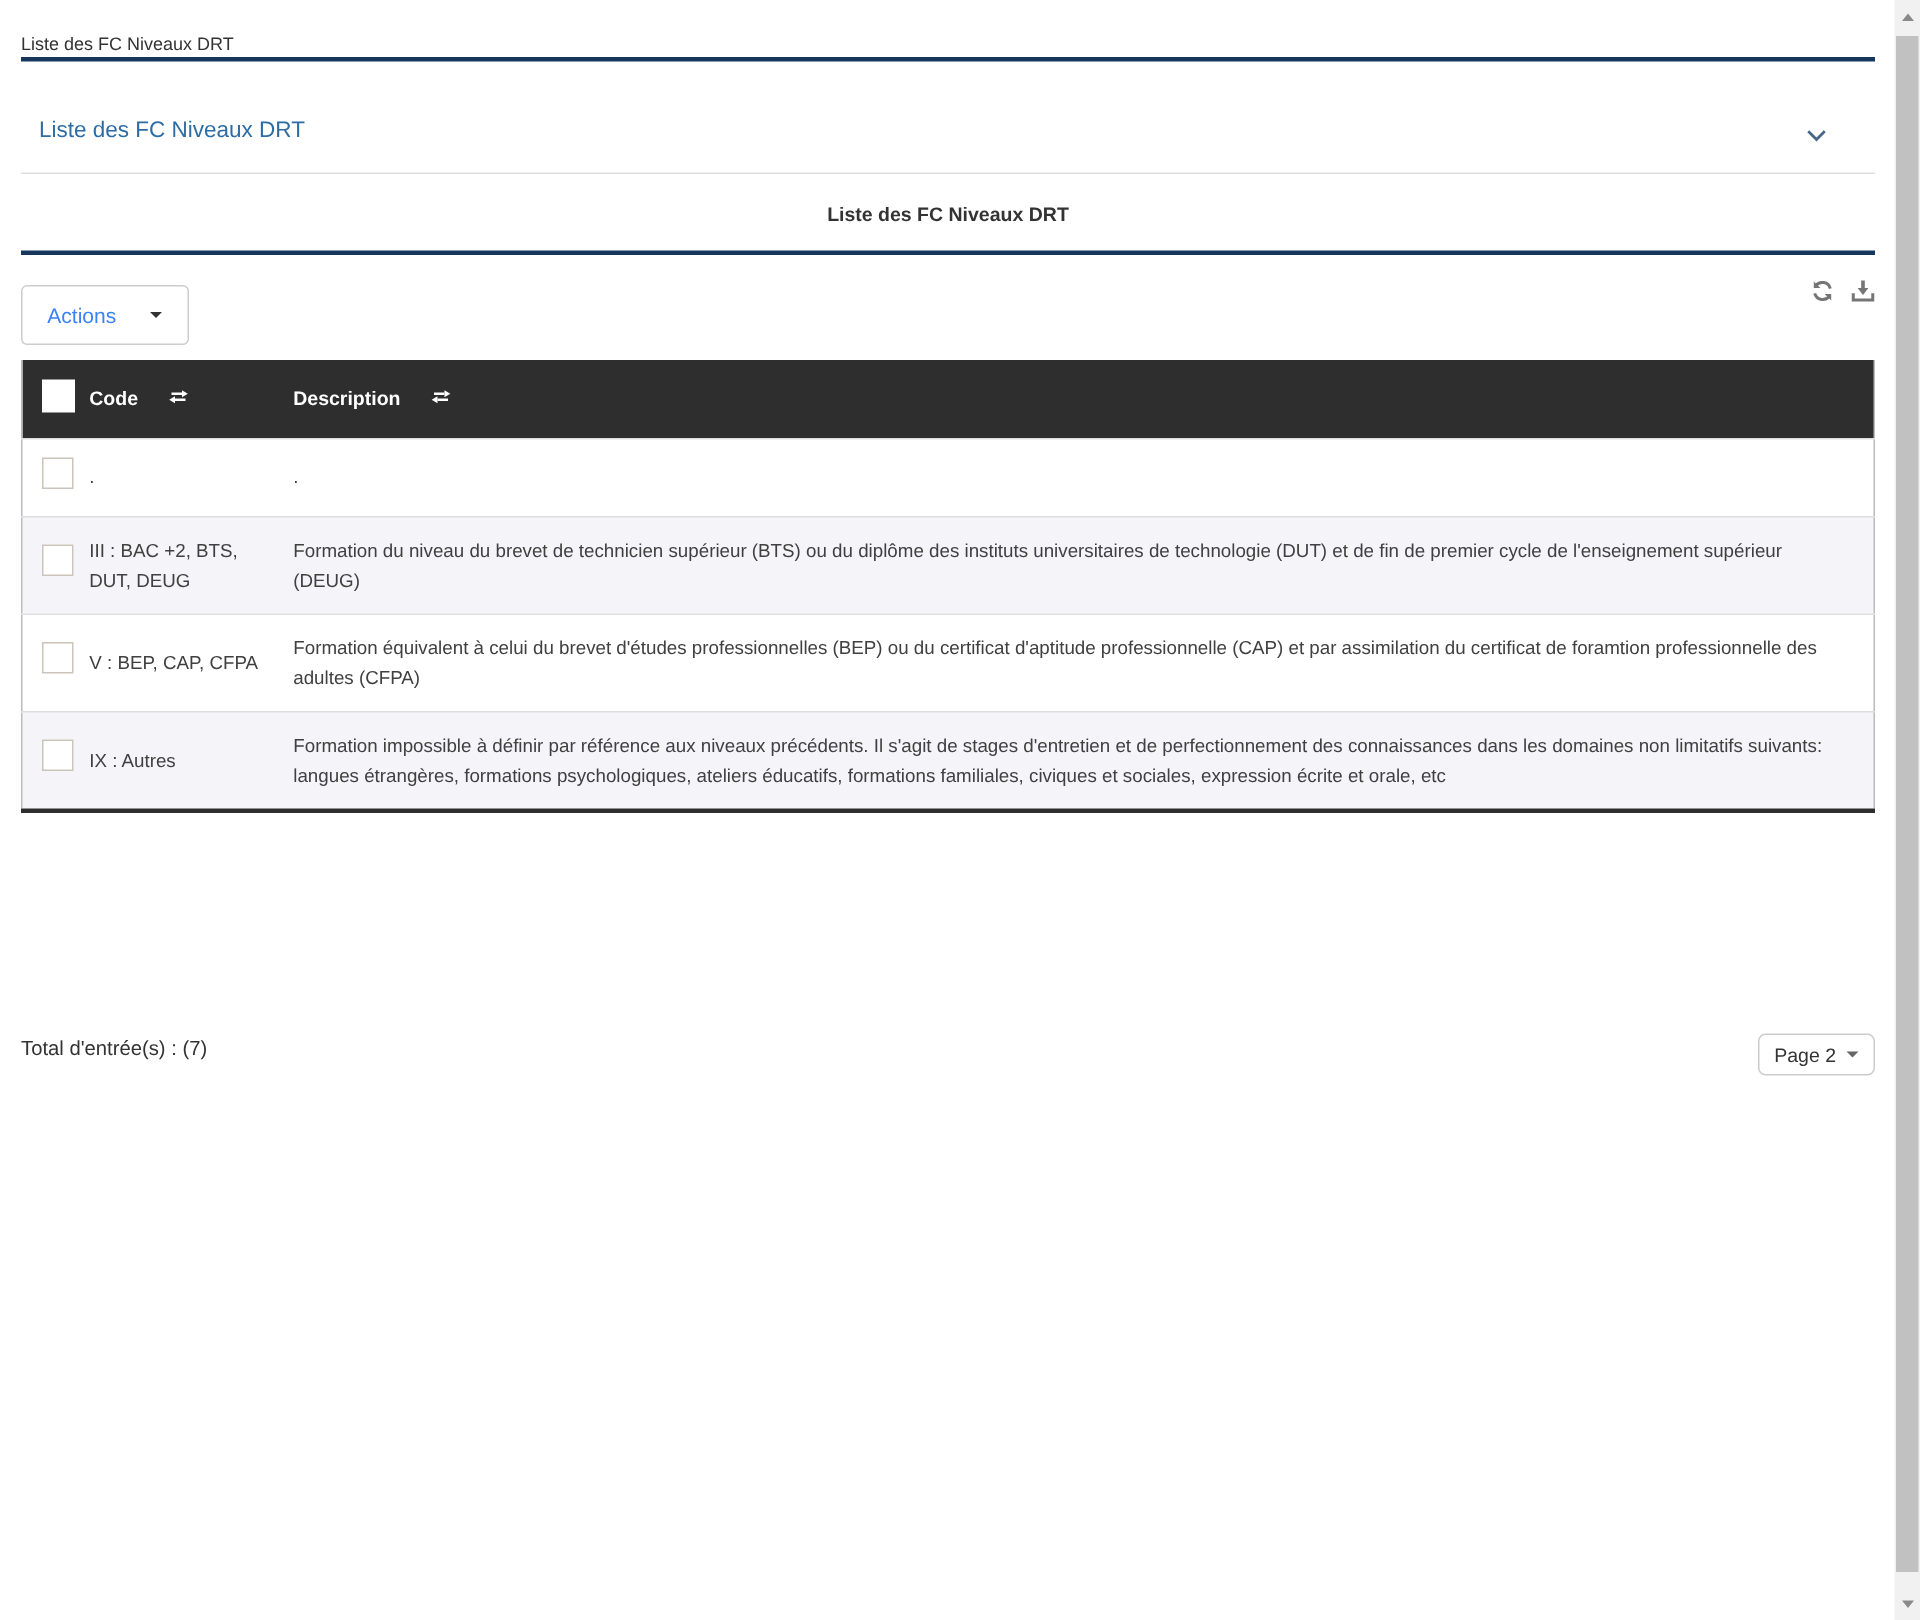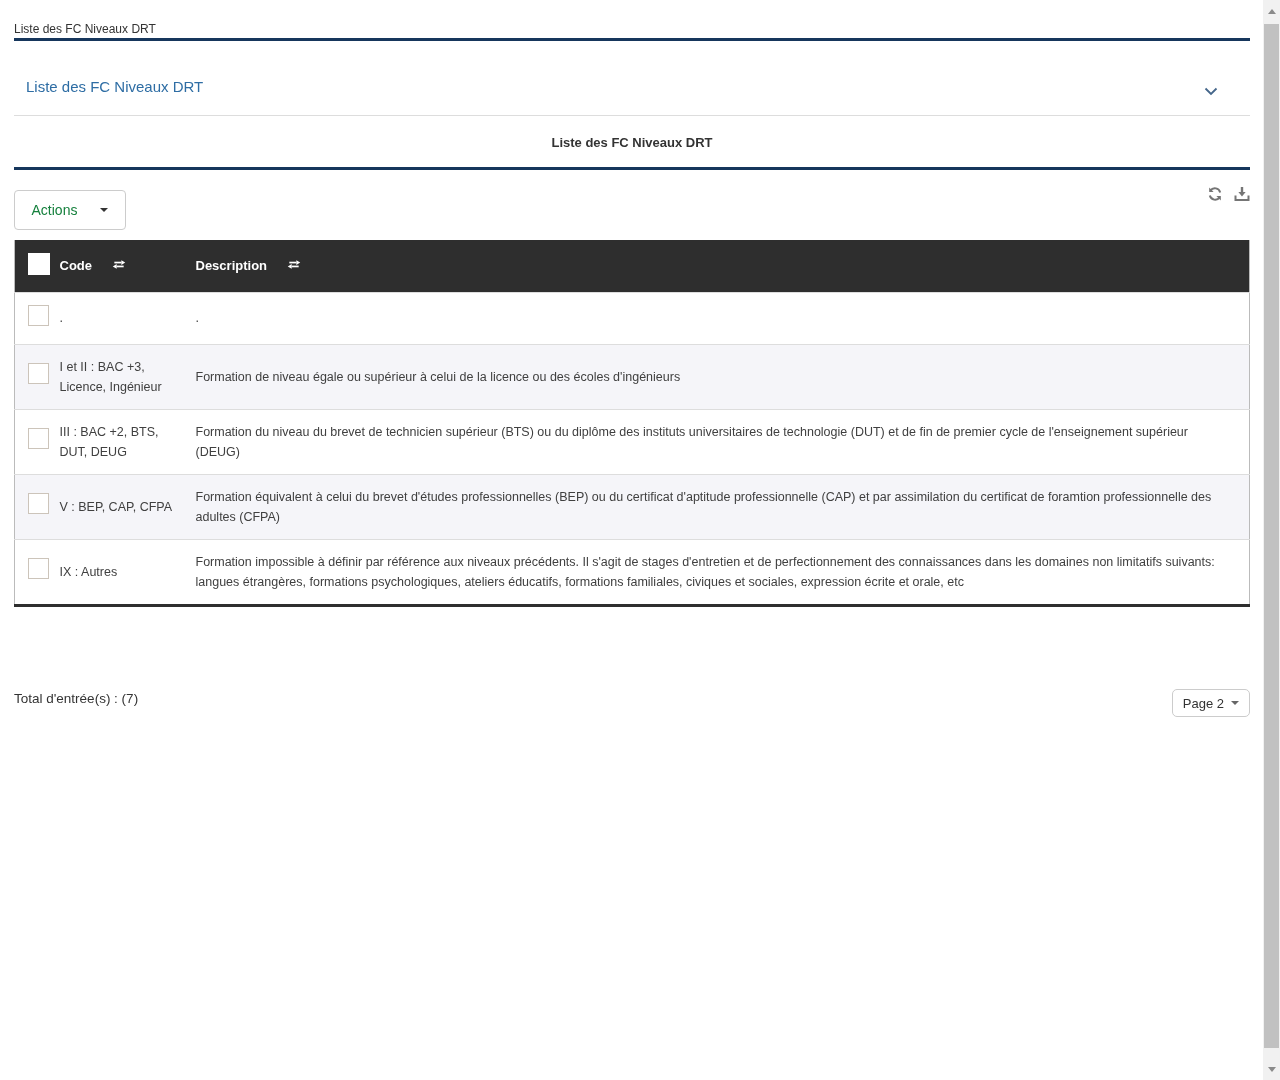--- a/index.html
+++ b/index.html
@@ -26,21 +26,21 @@
   .panel-chevron { position:absolute; top:82px; right:32px; }
   .gray-divider { position:absolute; top:115px; left:0; right:0; height:1px; background:#ddd; }
 
   .table-title { position:absolute; top:135px; left:0; right:0; text-align:center;
                  font-size:13px; font-weight:bold; color:#333; }
   .navy-line-2 { position:absolute; top:167px; left:0; right:0; height:3px; background:#16365c; }
 
   
   .actions-btn { position:absolute; top:190px; left:0; width:112px; height:40px;
                  background:#fff; border:1px solid #ccc; border-radius:4px;
-                 font-size:14px; color:#15803d; display:flex; align-items:center; justify-content:center;
+                 font-size:14px; color:#3b82f6; display:flex; align-items:center; justify-content:center;
                  gap:23px; cursor:pointer; }
   .caret-down { width:0; height:0; border-left:4px solid transparent; border-right:4px solid transparent;
                 border-top:4px solid #333; display:inline-block; }
   .tool-icons { position:absolute; top:186px; right:0; display:flex; gap:11px; }
   .tool-icon { width:16px; height:16px; cursor:pointer; }
 
   
   .grid { position:absolute; top:240px; left:0; width:1236px; border-collapse:collapse; table-layout:fixed;
           border-left:1px solid #bbb; border-right:1px solid #bbb; border-bottom:3px solid #2e2e2e; }
   .grid col.c-cb { width:45px; }
@@ -152,25 +152,20 @@
         </tr>
       </thead>
       <tbody>
           <tr>
             <td class="cb-cell"><span class="row-checkbox"></span></td>
             <td class="code-cell">.</td>
             <td class="desc-cell">.</td>
           </tr>
           <tr>
             <td class="cb-cell"><span class="row-checkbox"></span></td>
-            <td class="code-cell">I et II : BAC +3, Licence, Ingénieur</td>
-            <td class="desc-cell">Formation de niveau égale ou supérieur à celui de la licence ou des écoles d'ingénieurs</td>
-          </tr>
-          <tr>
-            <td class="cb-cell"><span class="row-checkbox"></span></td>
             <td class="code-cell">III : BAC +2, BTS, DUT, DEUG</td>
             <td class="desc-cell">Formation du niveau du brevet de technicien supérieur (BTS) ou du diplôme des instituts universitaires de technologie (DUT) et de fin de premier cycle de l'enseignement supérieur (DEUG)</td>
           </tr>
           <tr>
             <td class="cb-cell"><span class="row-checkbox"></span></td>
             <td class="code-cell">V : BEP, CAP, CFPA</td>
             <td class="desc-cell">Formation équivalent à celui du brevet d'études professionnelles (BEP) ou du certificat d'aptitude professionnelle (CAP) et par assimilation du certificat de foramtion professionnelle des adultes (CFPA)</td>
           </tr>
           <tr>
             <td class="cb-cell"><span class="row-checkbox"></span></td>

